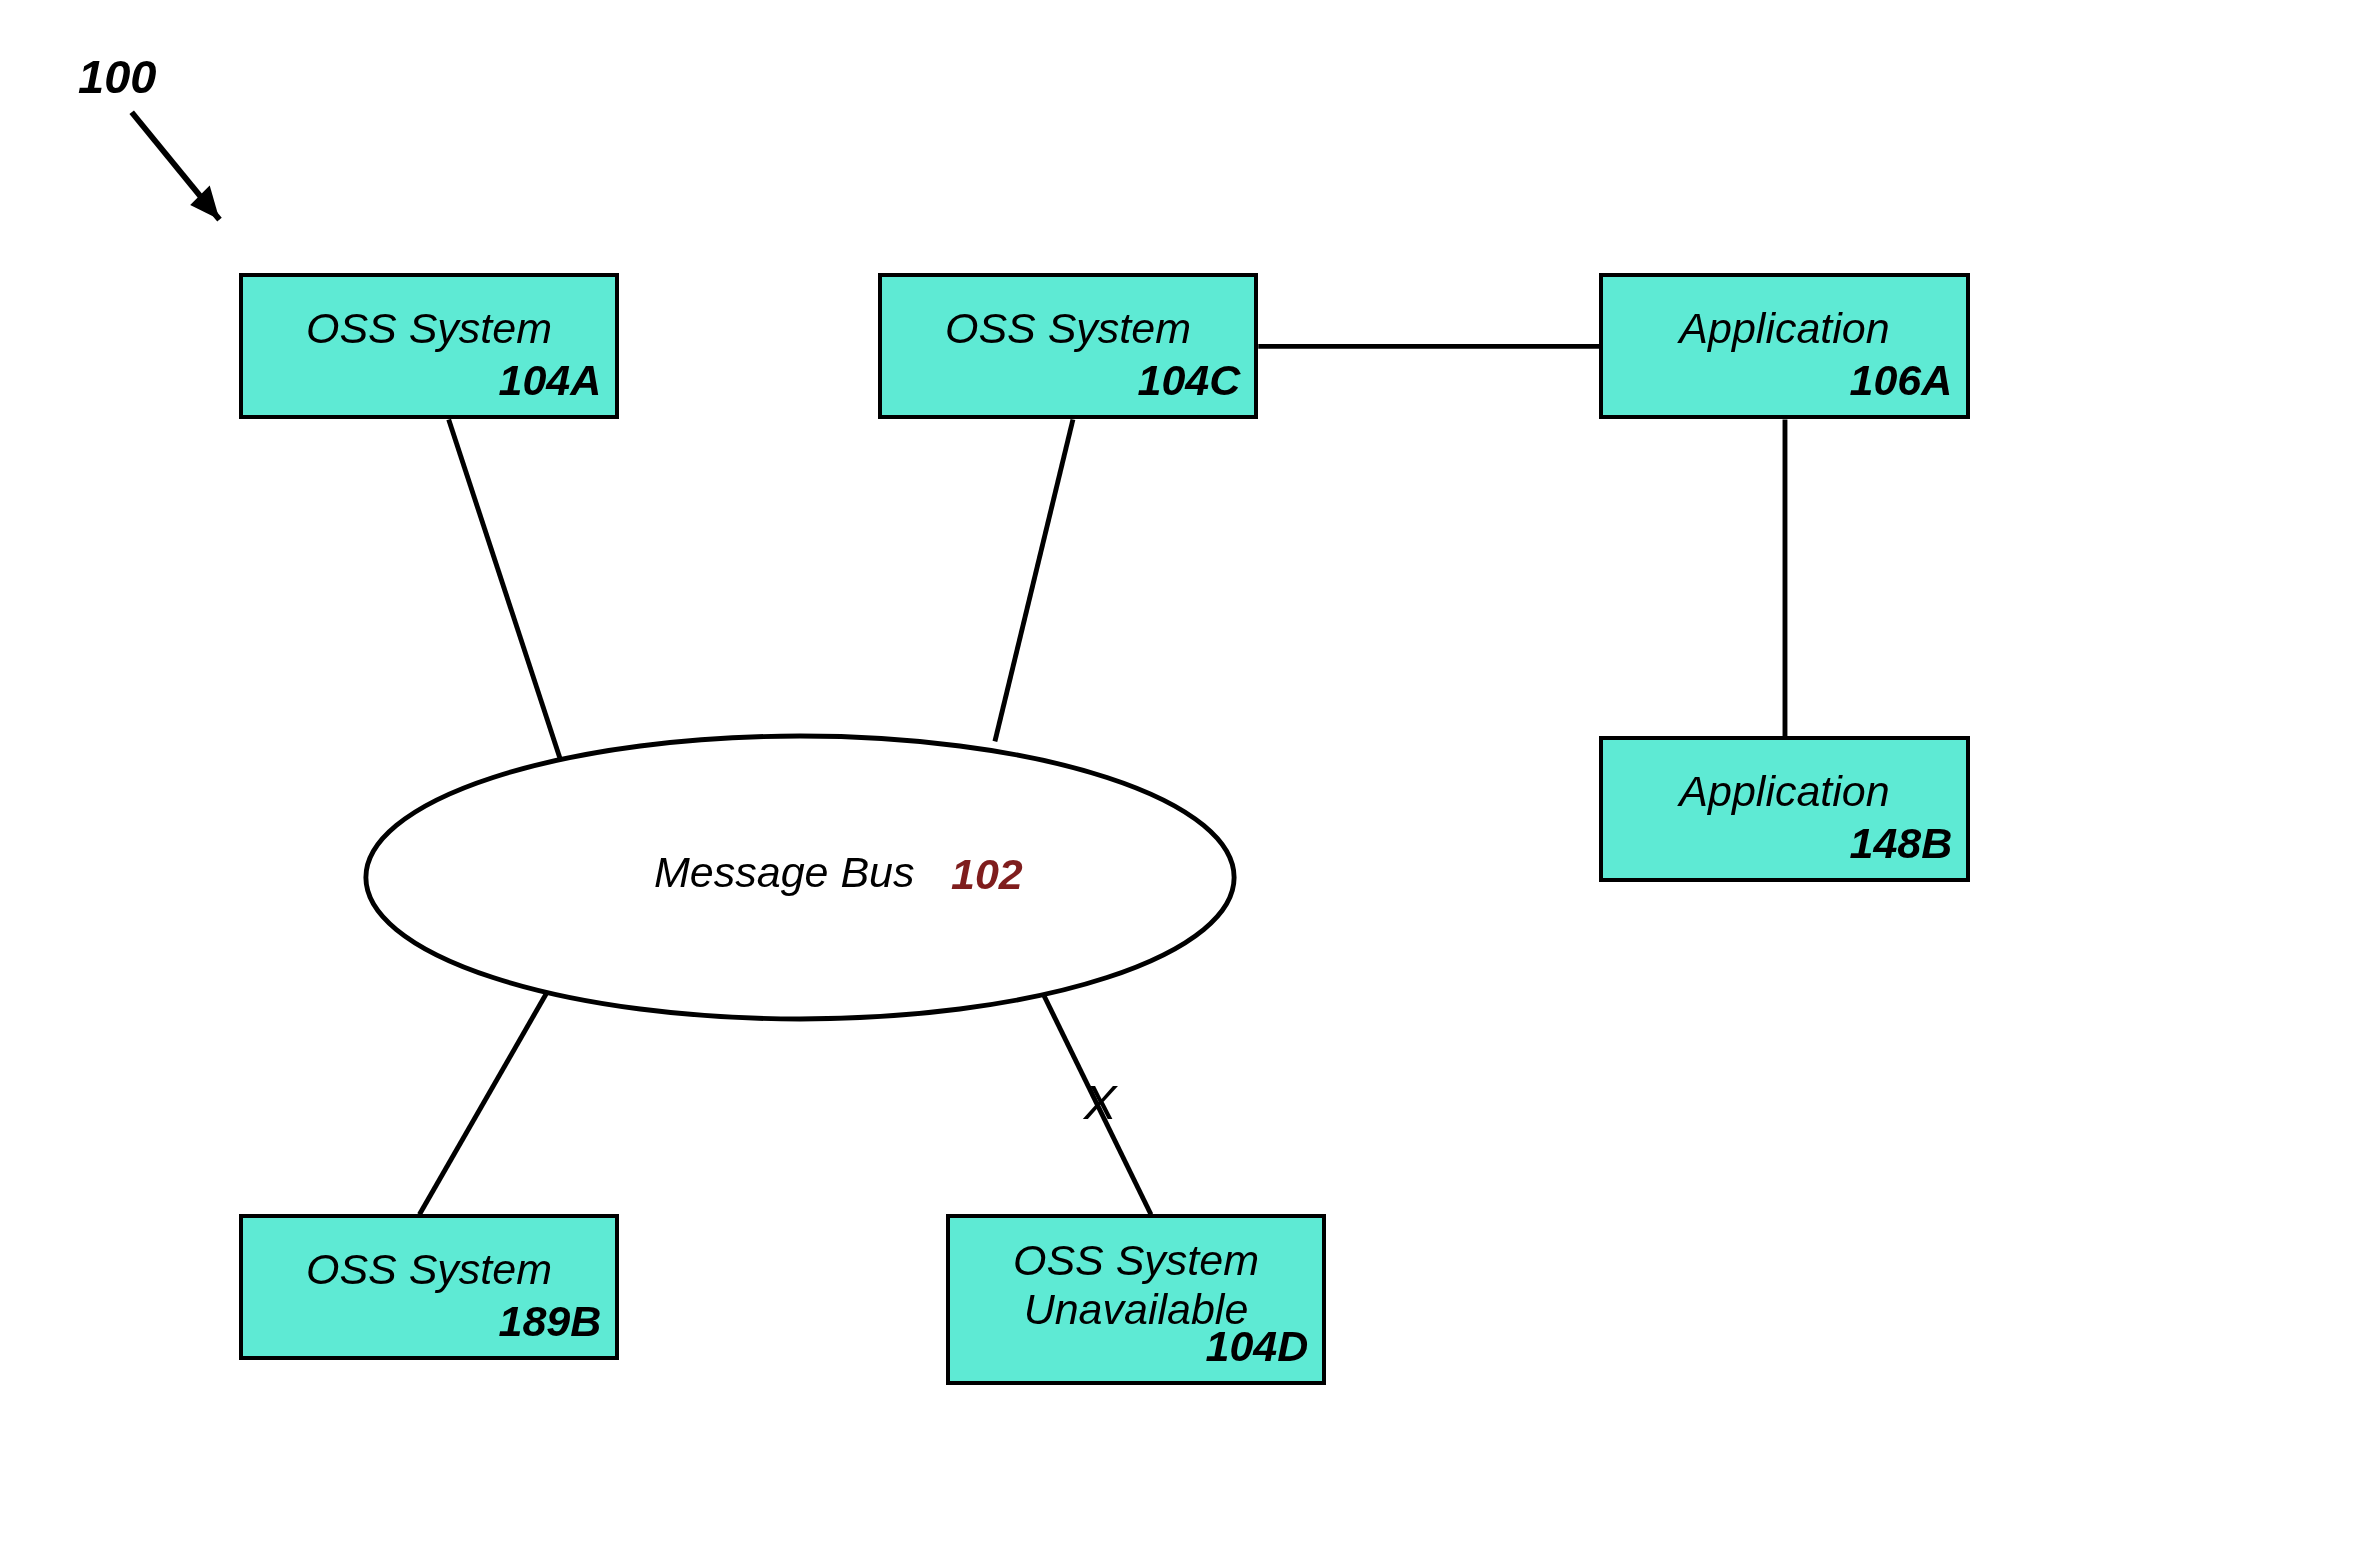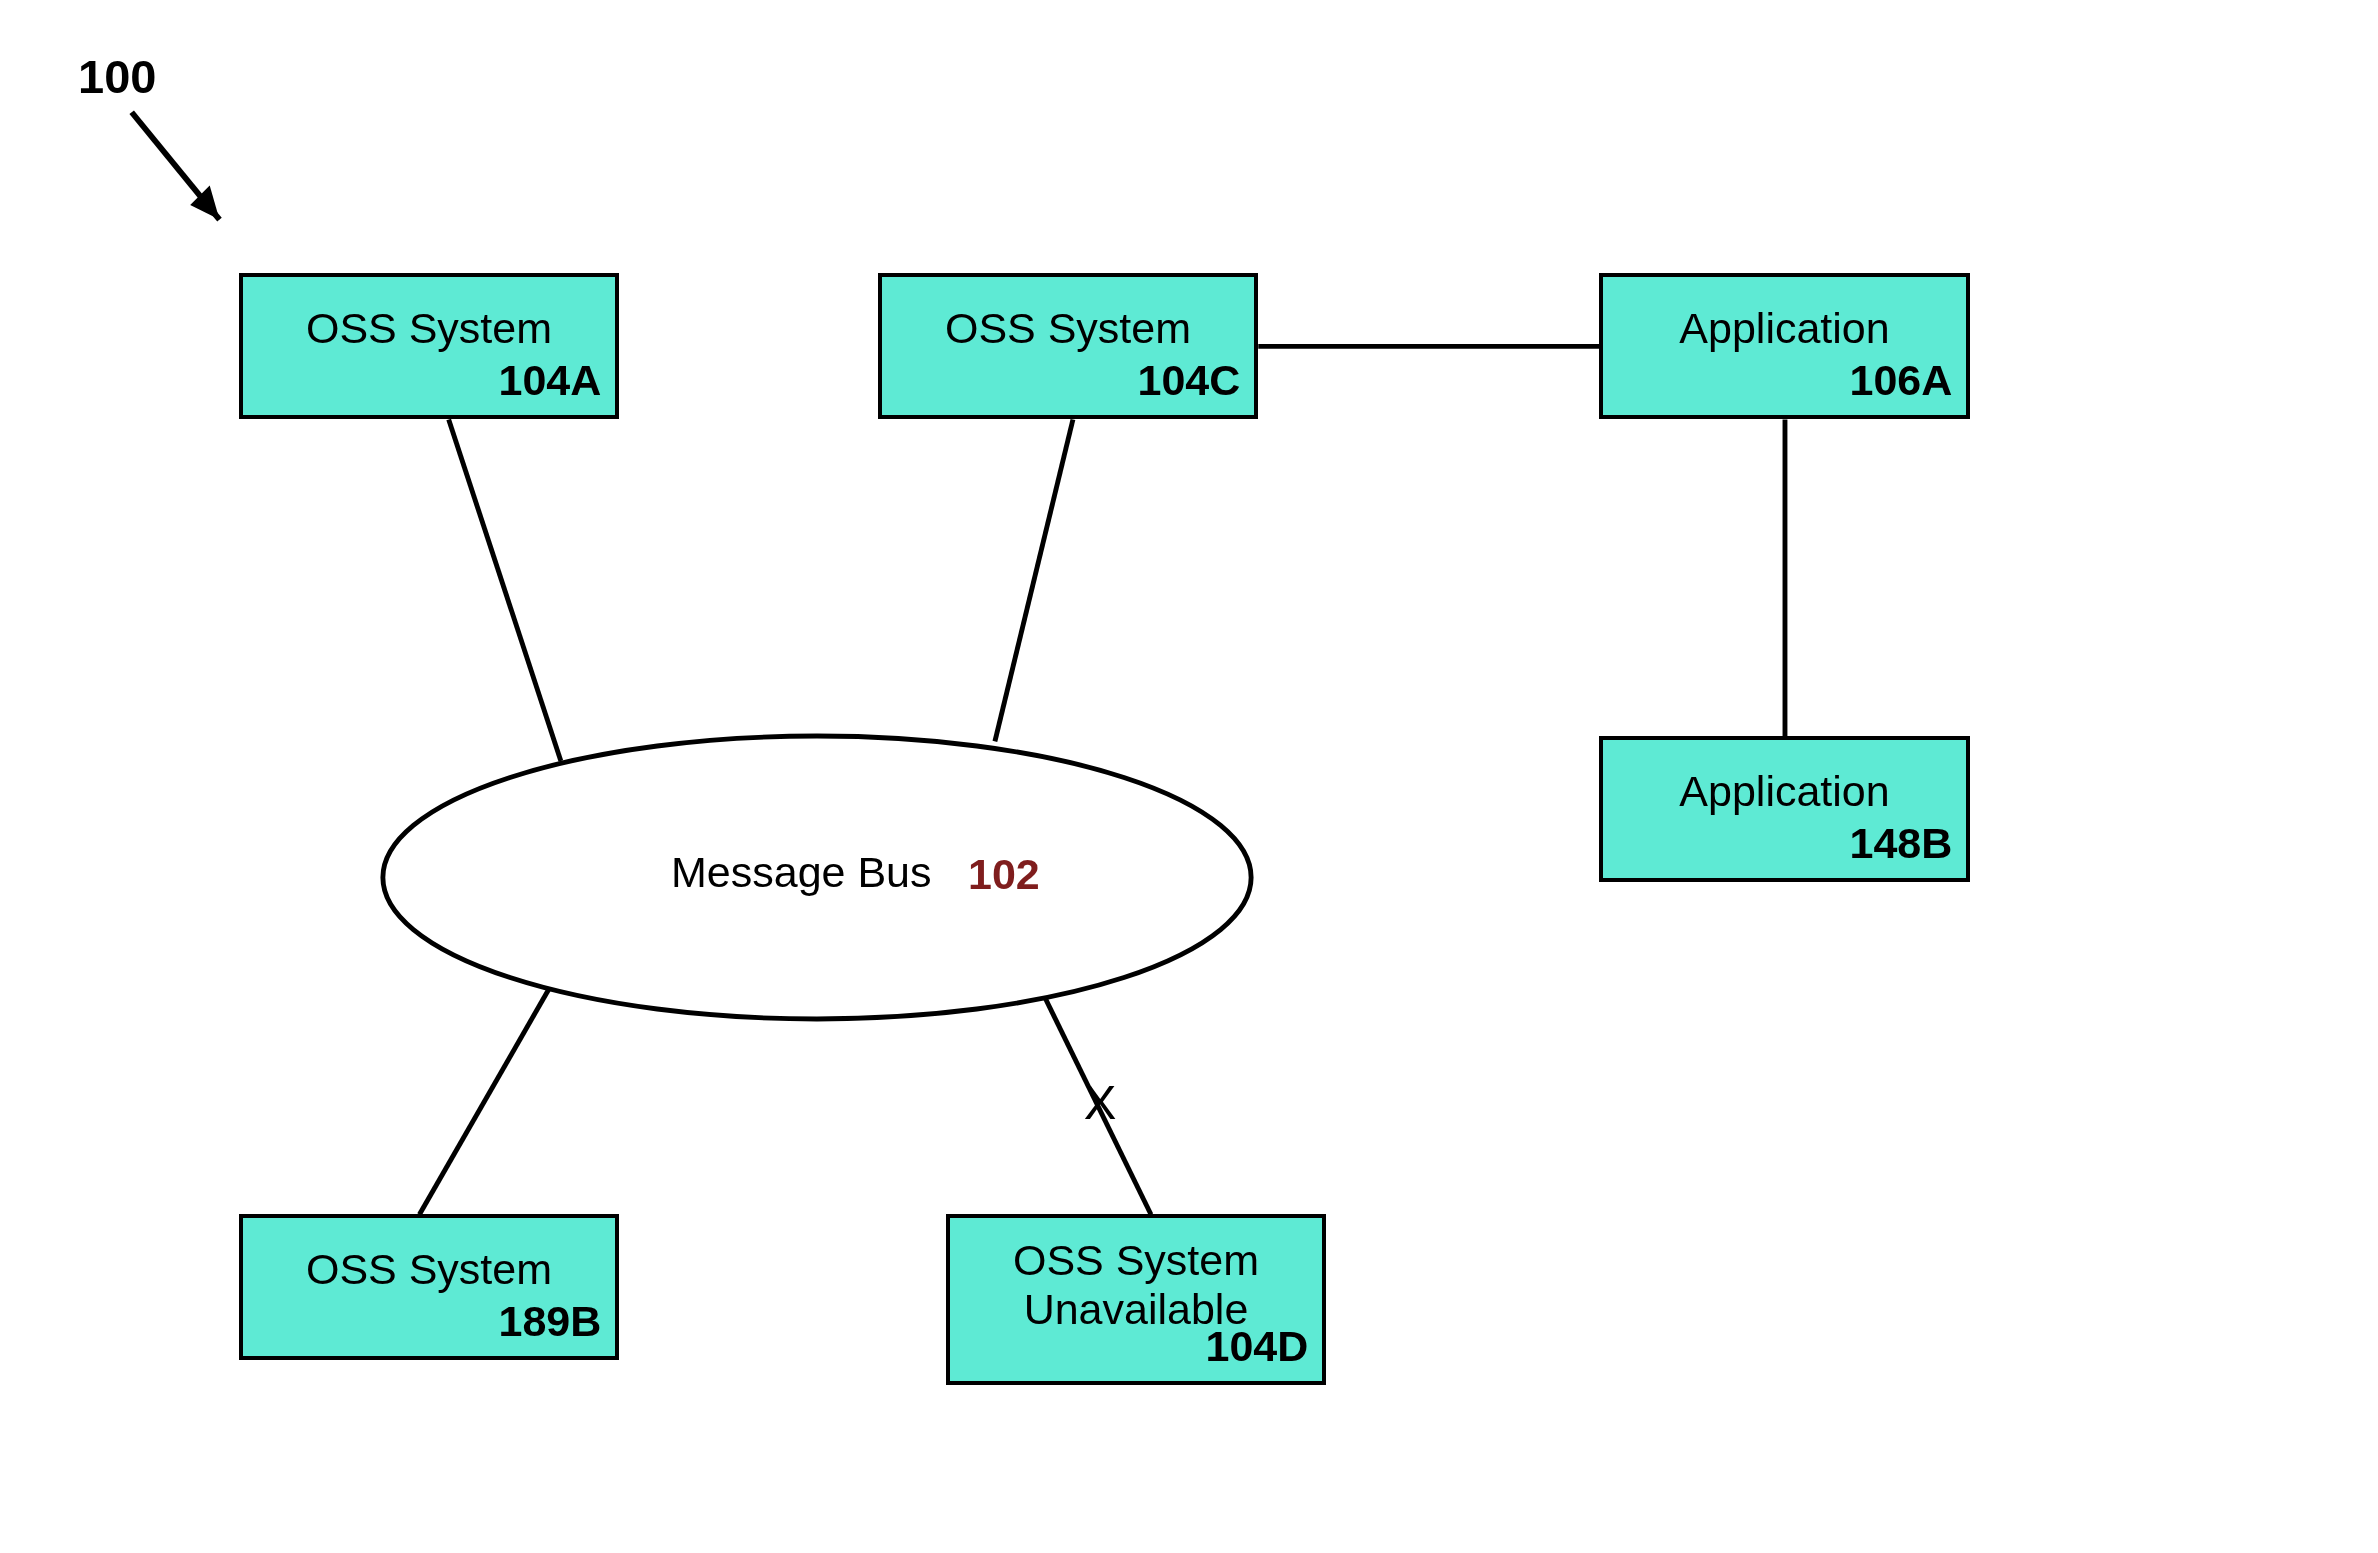--- a/index.html
+++ b/index.html
@@ -7,20 +7,21 @@
     padding: 0;
     width: 2379px;
     height: 1554px;
     background: #ffffff;
     font-family: Arial, Helvetica, sans-serif;
   }
   .canvas {
     position: relative;
     width: 1977px;
     height: 1554px;
+    font-style: italic;
   }
   .box {
     position: absolute;
     border: 4.9px solid #000;
     background: #5eead4;
     box-sizing: border-box;
   }
   .box .label {
     position: absolute;
     top: 27px;
@@ -120,21 +121,21 @@
   <div class="box" style="left:1599px; top:273px; width:371px; height:146px;">
     <div class="label">Application</div>
     <div class="ref">106A</div>
   </div>
 
   <div class="box" style="left:1599px; top:736px; width:371px; height:146px;">
     <div class="label">Application</div>
     <div class="ref">148B</div>
   </div>
 
-  <div class="ellipse-wrap" style="left:378px; top:731px; width:878px; height:293px;">
+  <div class="ellipse-wrap" style="left:361px; top:731px; width:878px; height:293px;">
     <svg class="ellipse-svg" width="878" height="293" viewBox="0 0 900 300">
       <ellipse cx="450" cy="150" rx="445" ry="145" fill="#fff" stroke="#000" stroke-width="5"></ellipse>
     </svg>
     <div class="ellipse-label" style="left:293px; top:117px;">Message Bus</div>
     <div class="ellipse-ref" style="left:590px; top:119px;">102</div>
   </div>
 
   <div class="box" style="left:239px; top:1214px; width:380px; height:146px;">
     <div class="label">OSS System</div>
     <div class="ref">189B</div>

